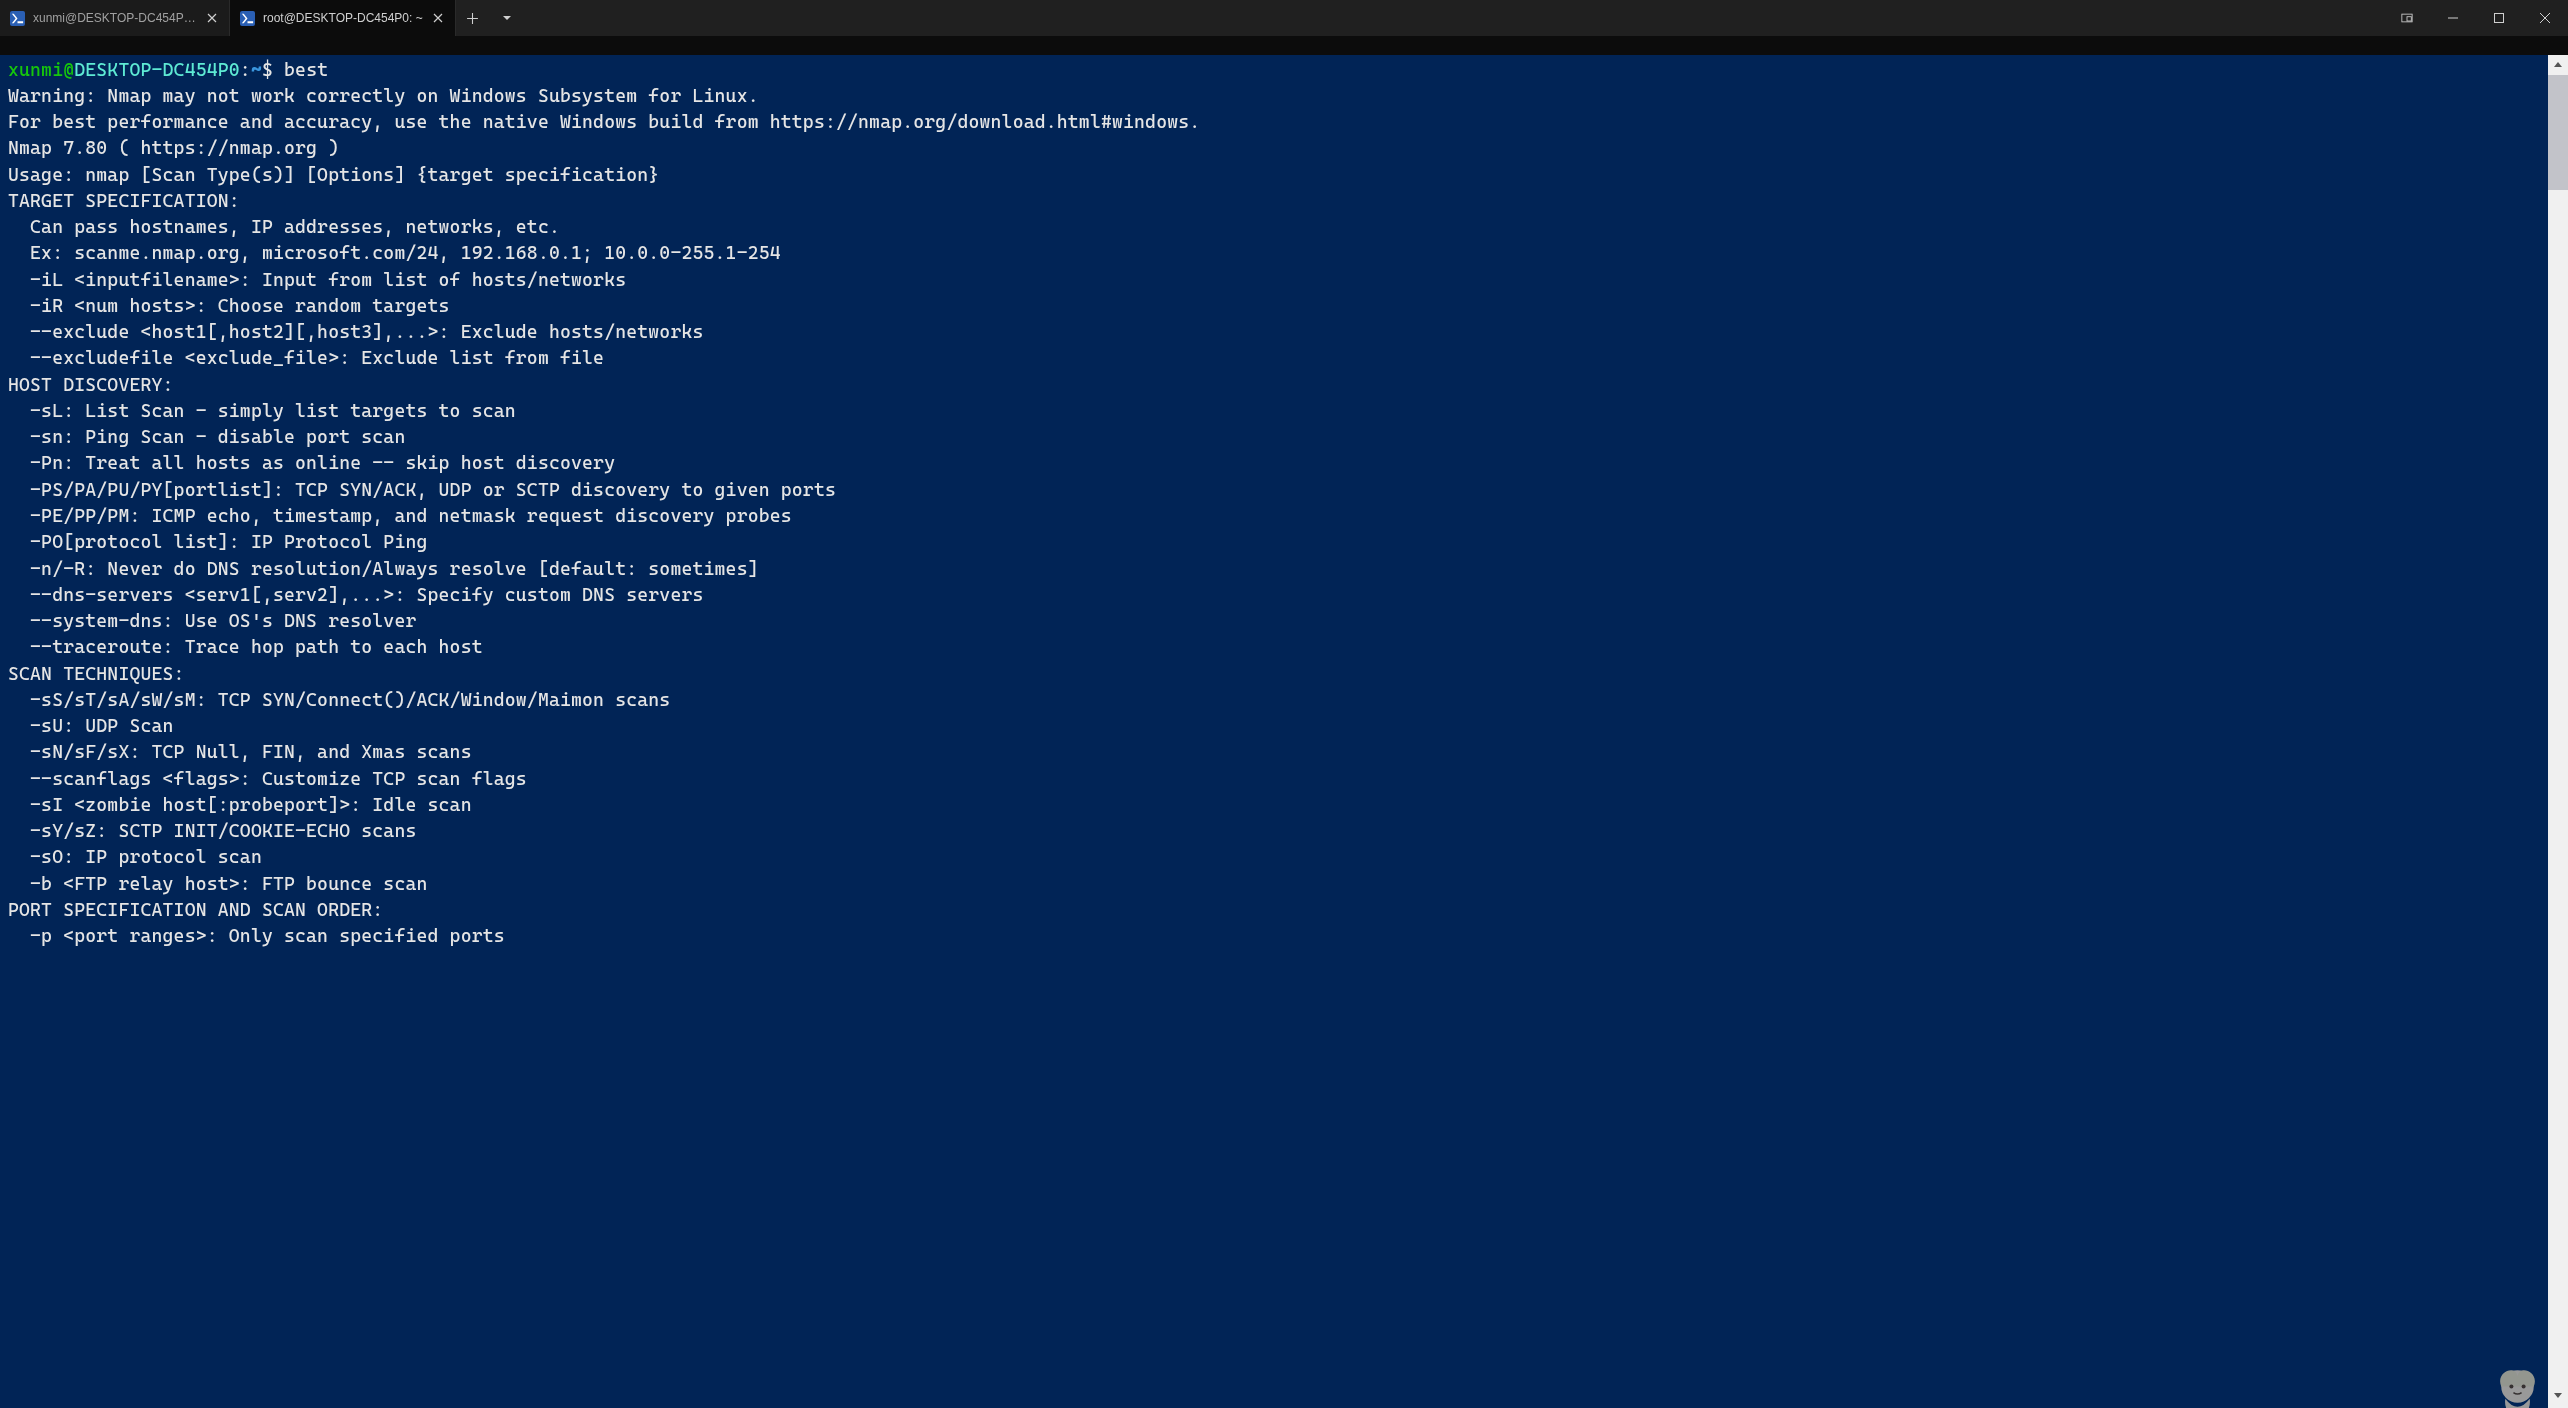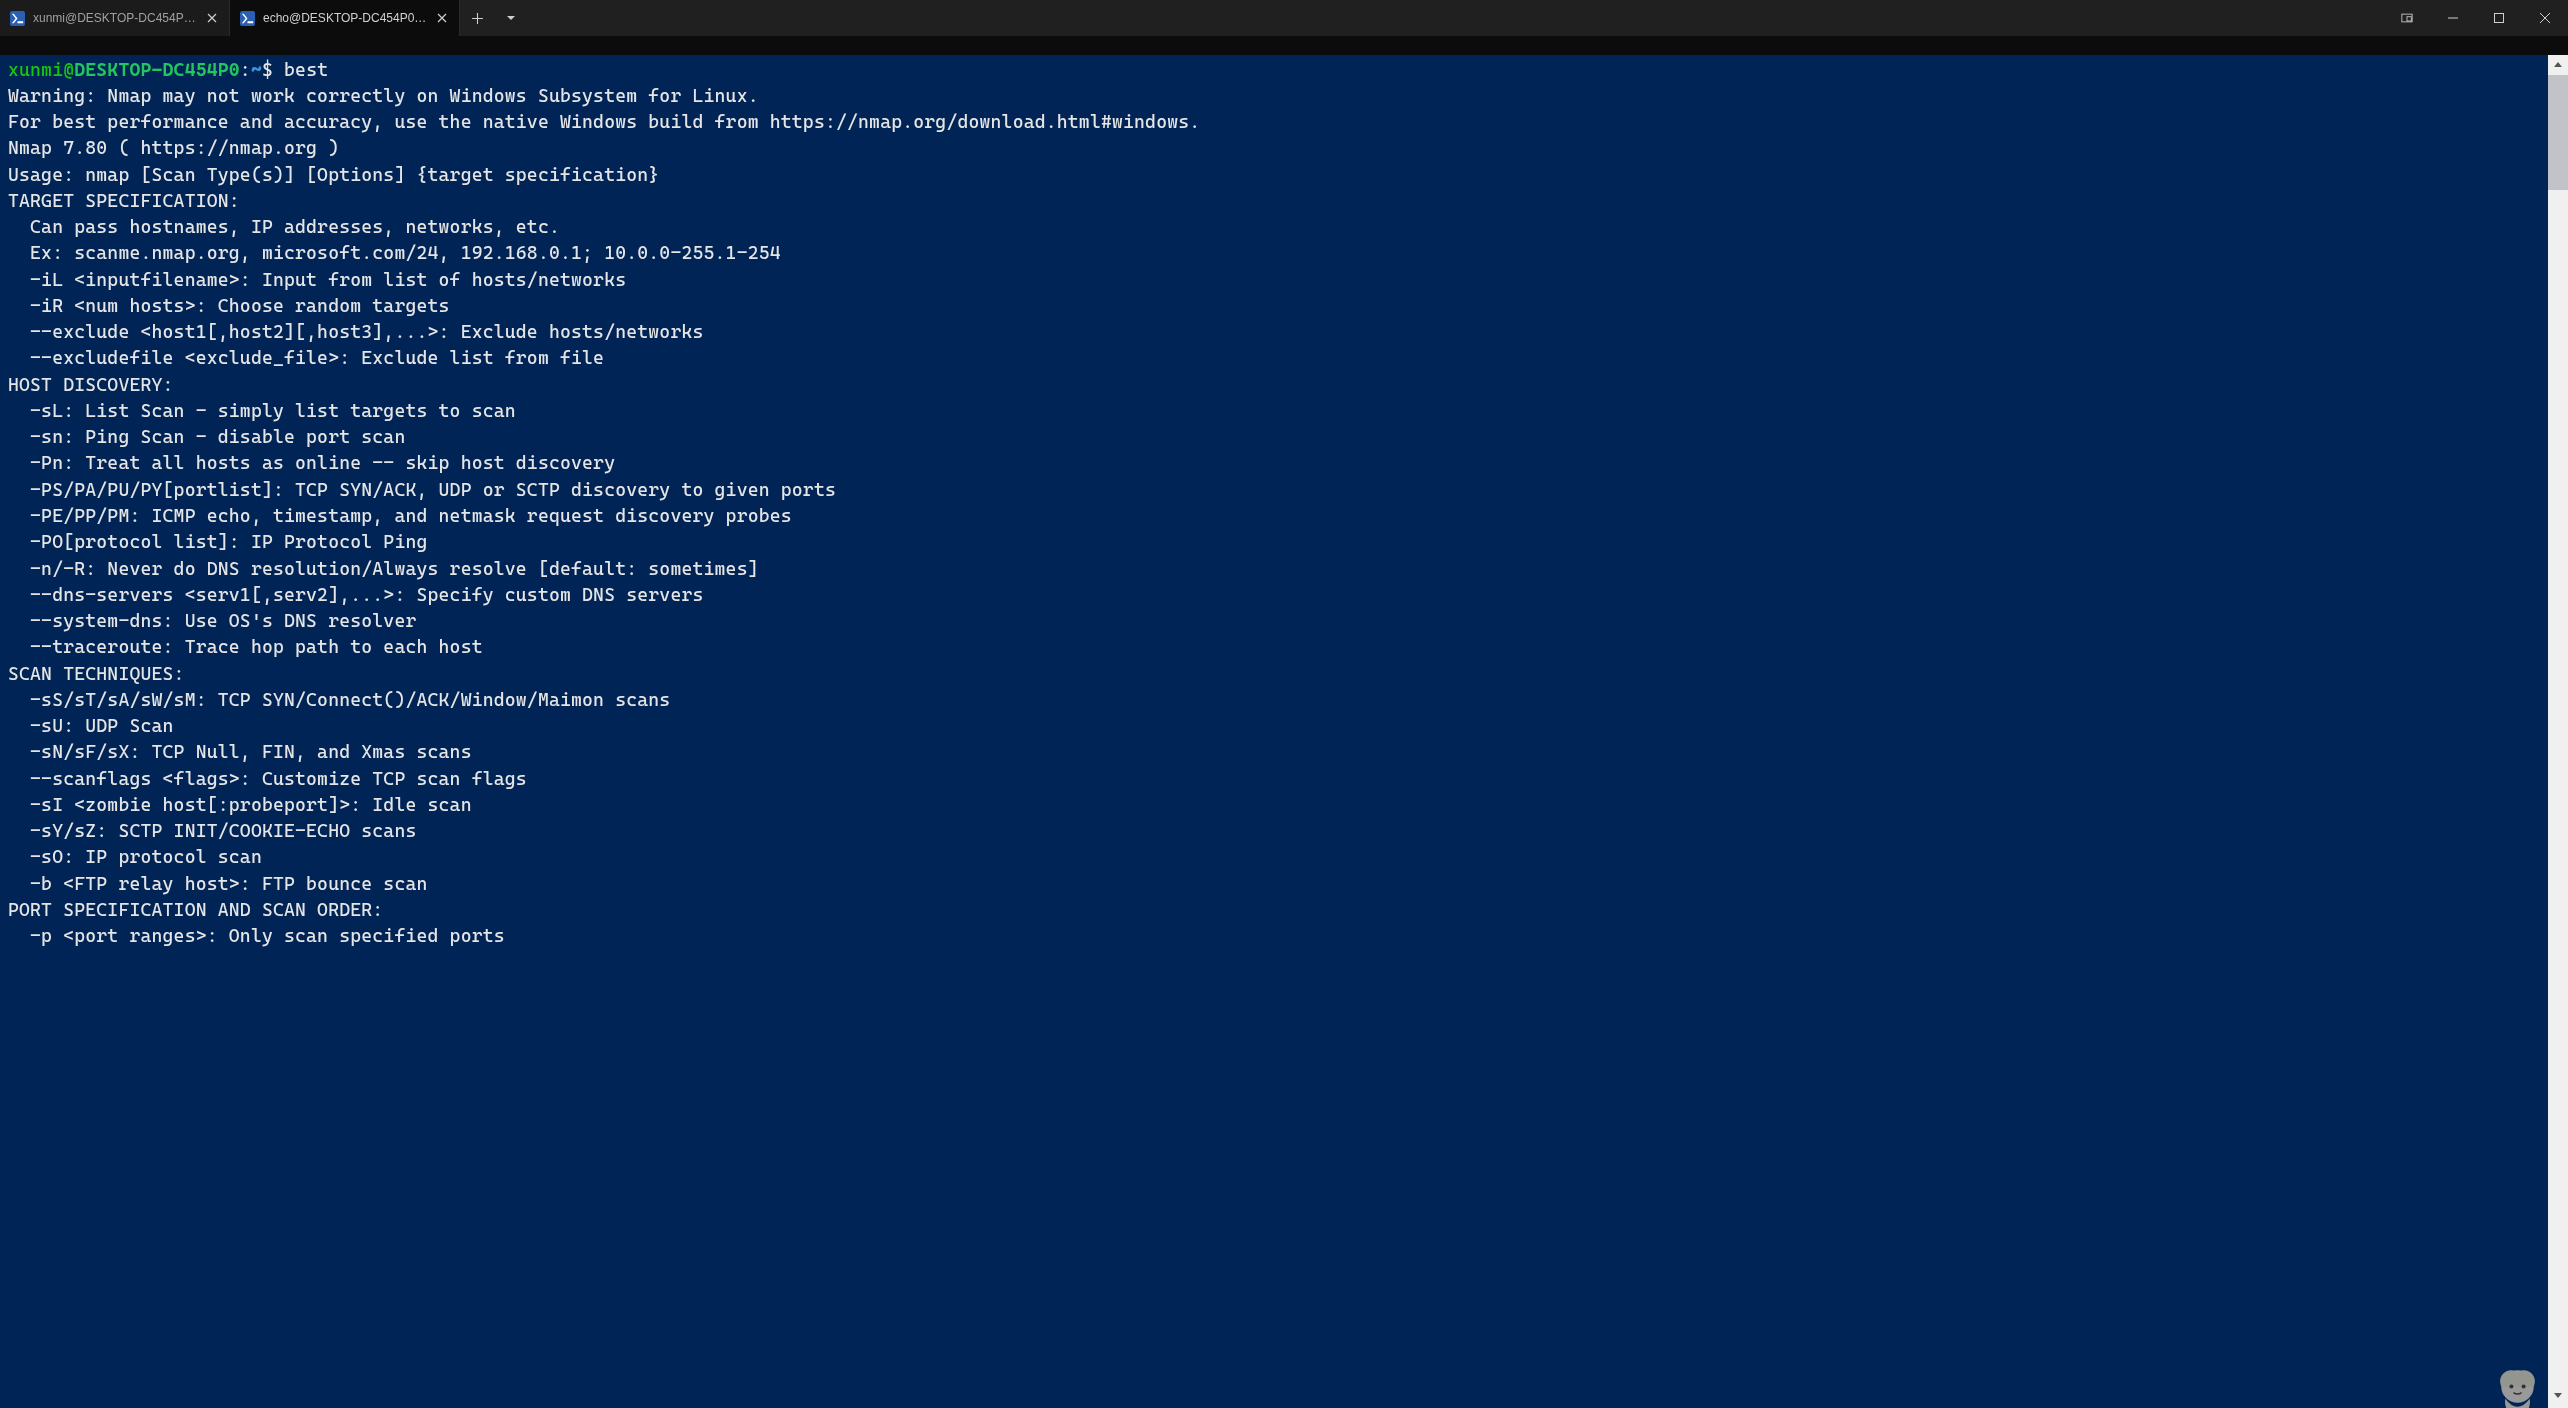--- a/index.html
+++ b/index.html
@@ -125,21 +125,21 @@
     padding: 2px 10px 10px 8px;
     white-space: pre;
     color: #e5e5e5;
     font-size: 18.5px;
     line-height: 1.42;
     letter-spacing: 0.2px;
     font-family: Consolas, "Cascadia Mono", "Courier New", monospace;
     overflow: hidden;
   }
   .pr-user  { color: #16c60c; font-weight: normal; }
-  .pr-host  { color: #22c55e; font-weight: bold; }
+  .pr-host  { color: #5eead4; font-weight: normal; }
   .pr-colon,
   .pr-dollar{ color: #e5e5e5; }
   .pr-path  { color: #3a96dd; font-weight: bold; }
 
   
   .scrollbar-track {
     position: absolute;
     top: 0;
     right: 0;
     bottom: 22px;
@@ -211,21 +211,21 @@
           </svg>
       </span>
     </div>
 
     <div class="tab active">
       <span class="tab-icon blue">
         <svg viewBox="0 0 16 16">
             <path fill="currentColor" d="M2 3l4 5-4 5h2l4-5-4-5H2zm6 8h6v2H8v-2z"></path>
           </svg>
       </span>
-      <span class="tab-title">echo@DESKTOP-DC454P0: ~</span>
+      <span class="tab-title">root@DESKTOP-DC454P0: ~</span>
       <span class="tab-close">
         <svg viewBox="0 0 10 10">
             <path stroke="currentColor" stroke-width="1.2" d="M1 1l8 8M9 1l-8 8"></path>
           </svg>
       </span>
     </div>
 
     <div class="newtab-btn">
       <svg viewBox="0 0 12 12">
           <path stroke="currentColor" stroke-width="1" d="M6 1v10M1 6h10"></path>

